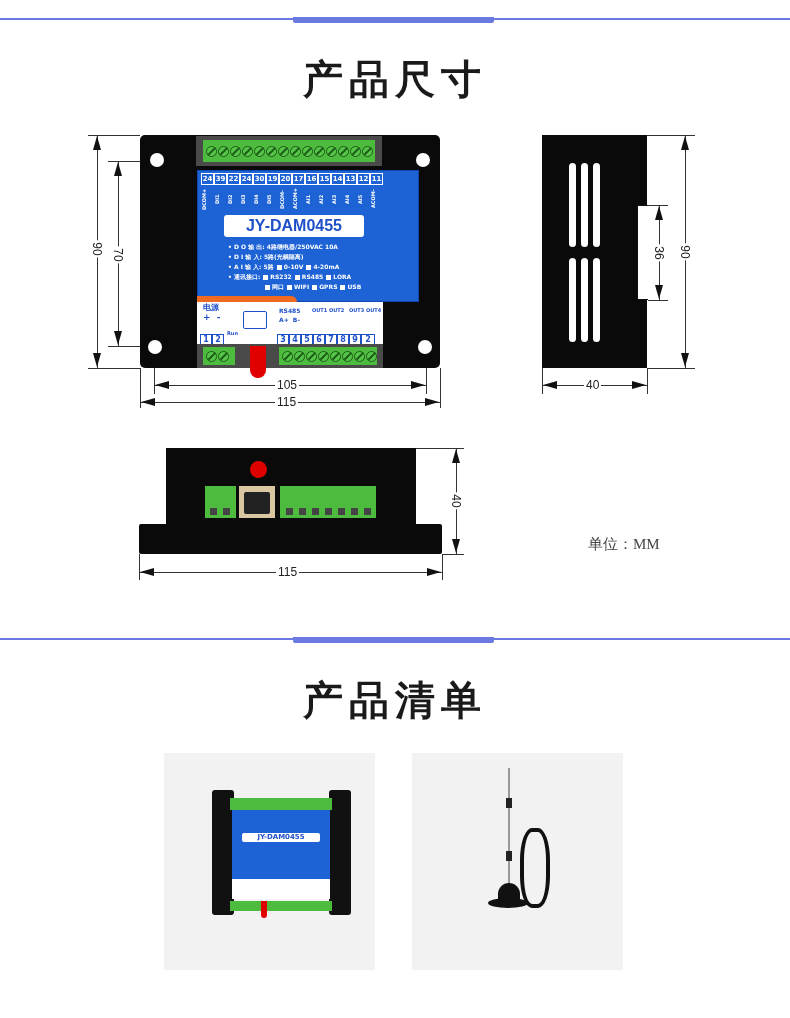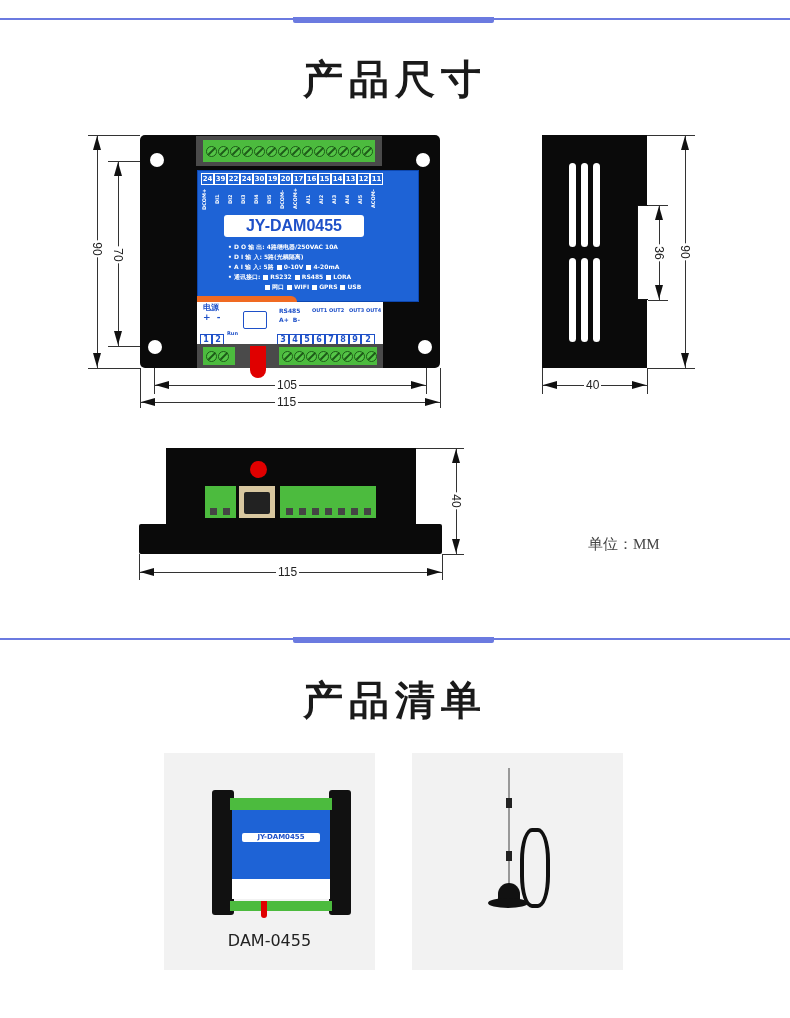--- a/index.html
+++ b/index.html
@@ -244,21 +244,20 @@
 
 <div class="card" style="left:164px;top:753px;width:211px;height:217px">
   <div style="position:absolute;left:48px;top:37px;width:22px;height:125px;background:#111;border-radius:3px"></div>
   <div style="position:absolute;left:165px;top:37px;width:22px;height:125px;background:#111;border-radius:3px"></div>
   <div style="position:absolute;left:66px;top:45px;width:102px;height:12px;background:#4cbb3e"></div>
   <div style="position:absolute;left:68px;top:57px;width:98px;height:69px;background:#1e63d6"></div>
   <div style="position:absolute;left:78px;top:80px;width:78px;height:9px;background:#fff;border-radius:2px;font-size:7px;line-height:9px;text-align:center;color:#1e50c8;font-weight:bold">JY-DAM0455</div>
   <div style="position:absolute;left:68px;top:126px;width:98px;height:20px;background:#fff"></div>
   <div style="position:absolute;left:66px;top:148px;width:102px;height:10px;background:#4cbb3e"></div>
   <div style="position:absolute;left:97px;top:148px;width:6px;height:17px;background:#e00000;border-radius:0 0 3px 3px"></div>
-  <div class="card-label" style="top:179px;font-size:16px">DAM-0455</div>
 </div>
 
 <div class="card" style="left:412px;top:753px;width:211px;height:217px">
   <div style="position:absolute;left:96px;top:15px;width:2px;height:125px;background:#999"></div>
   <div style="position:absolute;left:94px;top:45px;width:6px;height:10px;background:#222"></div>
   <div style="position:absolute;left:94px;top:98px;width:6px;height:10px;background:#222"></div>
   <div style="position:absolute;left:86px;top:130px;width:22px;height:22px;background:#111;border-radius:50% 50% 0 0"></div>
   <div style="position:absolute;left:76px;top:145px;width:40px;height:10px;background:#111;border-radius:50%"></div>
   <div style="position:absolute;left:108px;top:75px;width:30px;height:80px;border:4px solid #111;border-radius:40%"></div>
 </div>

